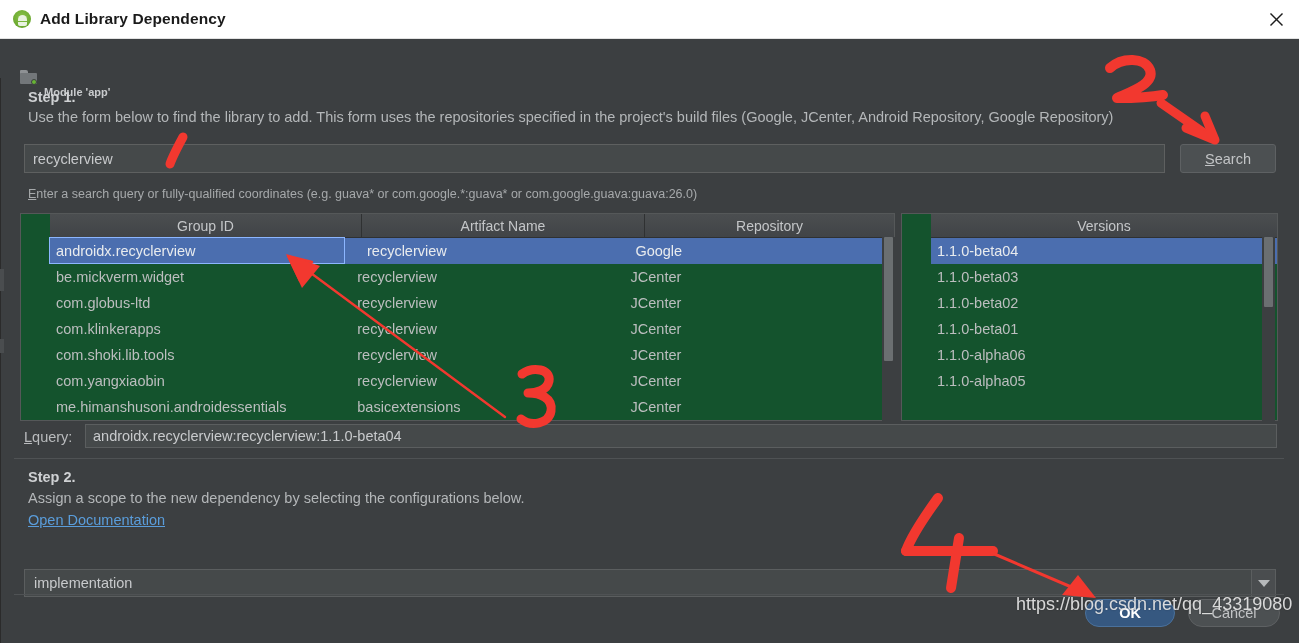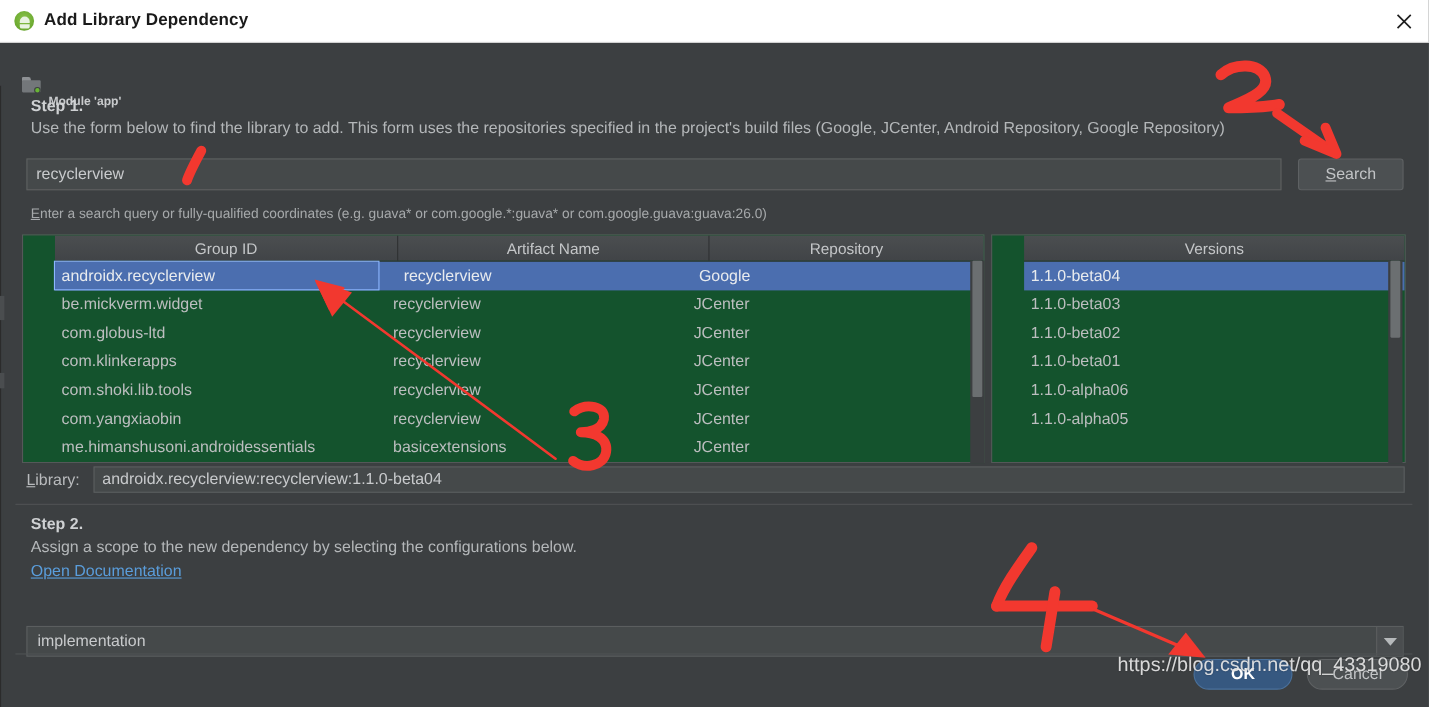--- a/index.html
+++ b/index.html
@@ -365,21 +365,21 @@
           <div class="trow">
             <div class="td" style="width: 360px;">1.1.0-alpha05</div>
           </div>
         </div>
     </div>
     <div class="vscroll" style="left:1262px; top:198px; height:184px;">
       <div class="vthumb" style="top:0px; height:70px;"></div>
     </div>
 
     <div style="position:absolute; left:24px; top:390px; font-size:14.5px; color:#b9bbbd;">
-      <span class="mnem" style="text-decoration:underline;">L</span><span>ibrary:</span>
+      <span class="mnem" style="text-decoration:underline;">L</span><span>query:</span>
     </div>
     <div class="libfield" style="left:85px; top:385px; width:1192px; height:24px;">
       <span>androidx.recyclerview:recyclerview:1.1.0-beta04</span>
     </div>
 
     <div class="hsep" style="left:14px; top:419px; width:1270px;"></div>
 
     <div class="step-title" style="left:28px; top:430px;">Step 2.</div>
     <div class="step-desc" style="left:28px; top:451px;">Assign a scope to the new dependency by selecting the configurations below.</div>
     <div class="link" style="left:28px; top:473px;">Open Documentation</div>

